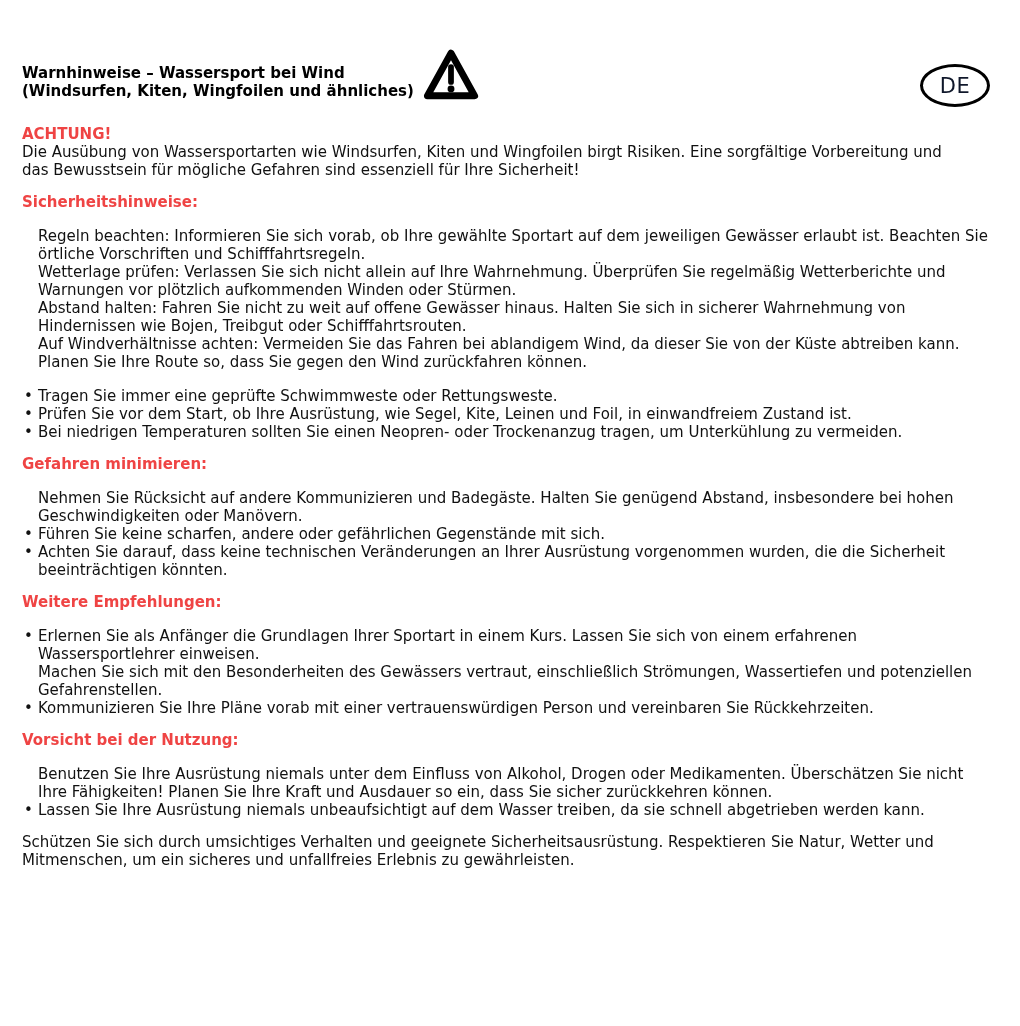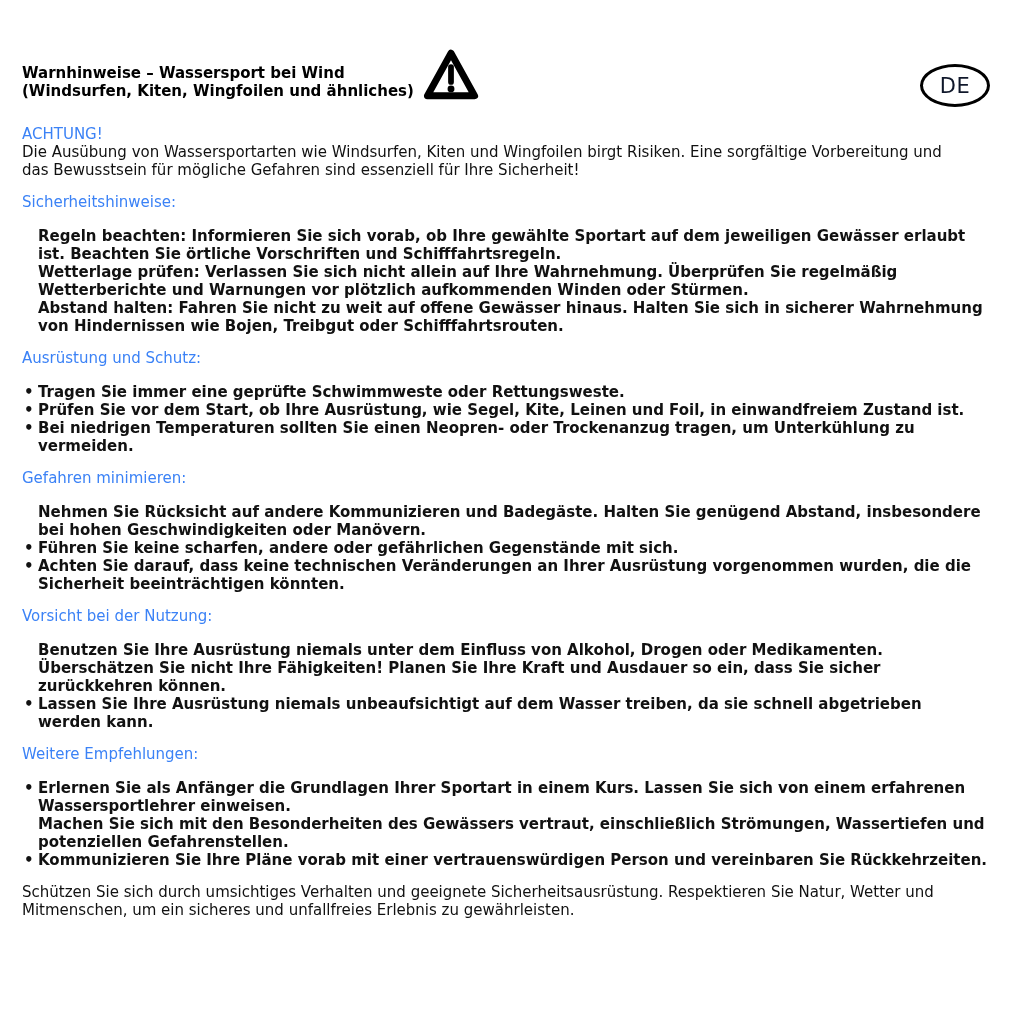--- a/index.html
+++ b/index.html
@@ -62,31 +62,30 @@
     color: #0f172a;
     flex: 0 0 auto;
   }
 
   
   .sec { margin-bottom: 14px; max-width: 968px; }
   .sec-heading {
     margin: 0;
     font-size: 15px;
     line-height: 18px;
-    font-weight: normal;
-    color: #3b82f6;
+    font-weight: bold;
+    color: #ef4444;
   }
   .sec-paragraph { margin: 0; max-width: 940px; }
 
   .item-list {
     list-style: none;
     margin: 16px 0 0 0;
     padding: 0 0 0 16px;
     max-width: 966px;
-    font-weight: bold;
   }
   .item { position: relative; margin: 0; padding: 0; }
   .item.bulleted::before {
     content: "\2022";
     position: absolute;
     left: -14px;
     top: 0;
   }
 </style>
 </head>
@@ -117,55 +116,55 @@
     <h2 class="sec-heading">ACHTUNG!</h2>
     <p class="sec-paragraph">Die Ausübung von Wassersportarten wie Windsurfen, Kiten und Wingfoilen birgt Risiken. Eine sorgfältige Vorbereitung und das Bewusstsein für mögliche Gefahren sind essenziell für Ihre Sicherheit!</p>
   </section>
 
   <section class="sec">
     <h2 class="sec-heading">Sicherheitshinweise:</h2>
     <ul class="item-list">
       <li class="item plain">Regeln beachten: Informieren Sie sich vorab, ob Ihre gewählte Sportart auf dem jeweiligen Gewässer erlaubt ist. Beachten Sie örtliche Vorschriften und Schifffahrtsregeln.</li>
       <li class="item plain">Wetterlage prüfen: Verlassen Sie sich nicht allein auf Ihre Wahrnehmung. Überprüfen Sie regelmäßig Wetterberichte und Warnungen vor plötzlich aufkommenden Winden oder Stürmen.</li>
       <li class="item plain">Abstand halten: Fahren Sie nicht zu weit auf offene Gewässer hinaus. Halten Sie sich in sicherer Wahrnehmung von Hindernissen wie Bojen, Treibgut oder Schifffahrtsrouten.</li>
+      <li class="item plain">Auf Windverhältnisse achten: Vermeiden Sie das Fahren bei ablandigem Wind, da dieser Sie von der Küste abtreiben kann. Planen Sie Ihre Route so, dass Sie gegen den Wind zurückfahren können.</li>
     </ul>
   </section>
 
   <section class="sec">
-    <h2 class="sec-heading">Ausrüstung und Schutz:</h2>
     <ul class="item-list">
       <li class="item bulleted">Tragen Sie immer eine geprüfte Schwimmweste oder Rettungsweste.</li>
       <li class="item bulleted">Prüfen Sie vor dem Start, ob Ihre Ausrüstung, wie Segel, Kite, Leinen und Foil, in einwandfreiem Zustand ist.</li>
       <li class="item bulleted">Bei niedrigen Temperaturen sollten Sie einen Neopren- oder Trockenanzug tragen, um Unterkühlung zu vermeiden.</li>
     </ul>
   </section>
 
   <section class="sec">
     <h2 class="sec-heading">Gefahren minimieren:</h2>
     <ul class="item-list">
       <li class="item plain">Nehmen Sie Rücksicht auf andere Kommunizieren und Badegäste. Halten Sie genügend Abstand, insbesondere bei hohen Geschwindigkeiten oder Manövern.</li>
       <li class="item bulleted">Führen Sie keine scharfen, andere oder gefährlichen Gegenstände mit sich.</li>
       <li class="item bulleted">Achten Sie darauf, dass keine technischen Veränderungen an Ihrer Ausrüstung vorgenommen wurden, die die Sicherheit beeinträchtigen könnten.</li>
     </ul>
   </section>
 
   <section class="sec">
-    <h2 class="sec-heading">Vorsicht bei der Nutzung:</h2>
-    <ul class="item-list">
-      <li class="item plain">Benutzen Sie Ihre Ausrüstung niemals unter dem Einfluss von Alkohol, Drogen oder Medikamenten. Überschätzen Sie nicht Ihre Fähigkeiten! Planen Sie Ihre Kraft und Ausdauer so ein, dass Sie sicher zurückkehren können.</li>
-      <li class="item bulleted">Lassen Sie Ihre Ausrüstung niemals unbeaufsichtigt auf dem Wasser treiben, da sie schnell abgetrieben werden kann.</li>
-    </ul>
-  </section>
-
-  <section class="sec">
     <h2 class="sec-heading">Weitere Empfehlungen:</h2>
     <ul class="item-list">
       <li class="item bulleted">Erlernen Sie als Anfänger die Grundlagen Ihrer Sportart in einem Kurs. Lassen Sie sich von einem erfahrenen Wassersportlehrer einweisen.</li>
       <li class="item plain">Machen Sie sich mit den Besonderheiten des Gewässers vertraut, einschließlich Strömungen, Wassertiefen und potenziellen Gefahrenstellen.</li>
       <li class="item bulleted">Kommunizieren Sie Ihre Pläne vorab mit einer vertrauenswürdigen Person und vereinbaren Sie Rückkehrzeiten.</li>
+    </ul>
+  </section>
+
+  <section class="sec">
+    <h2 class="sec-heading">Vorsicht bei der Nutzung:</h2>
+    <ul class="item-list">
+      <li class="item plain">Benutzen Sie Ihre Ausrüstung niemals unter dem Einfluss von Alkohol, Drogen oder Medikamenten. Überschätzen Sie nicht Ihre Fähigkeiten! Planen Sie Ihre Kraft und Ausdauer so ein, dass Sie sicher zurückkehren können.</li>
+      <li class="item bulleted">Lassen Sie Ihre Ausrüstung niemals unbeaufsichtigt auf dem Wasser treiben, da sie schnell abgetrieben werden kann.</li>
     </ul>
   </section>
 
   <section class="sec">
     <p class="sec-paragraph">Schützen Sie sich durch umsichtiges Verhalten und geeignete Sicherheitsausrüstung. Respektieren Sie Natur, Wetter und Mitmenschen, um ein sicheres und unfallfreies Erlebnis zu gewährleisten.</p>
   </section>
 
 </div>
 
 </body></html>

